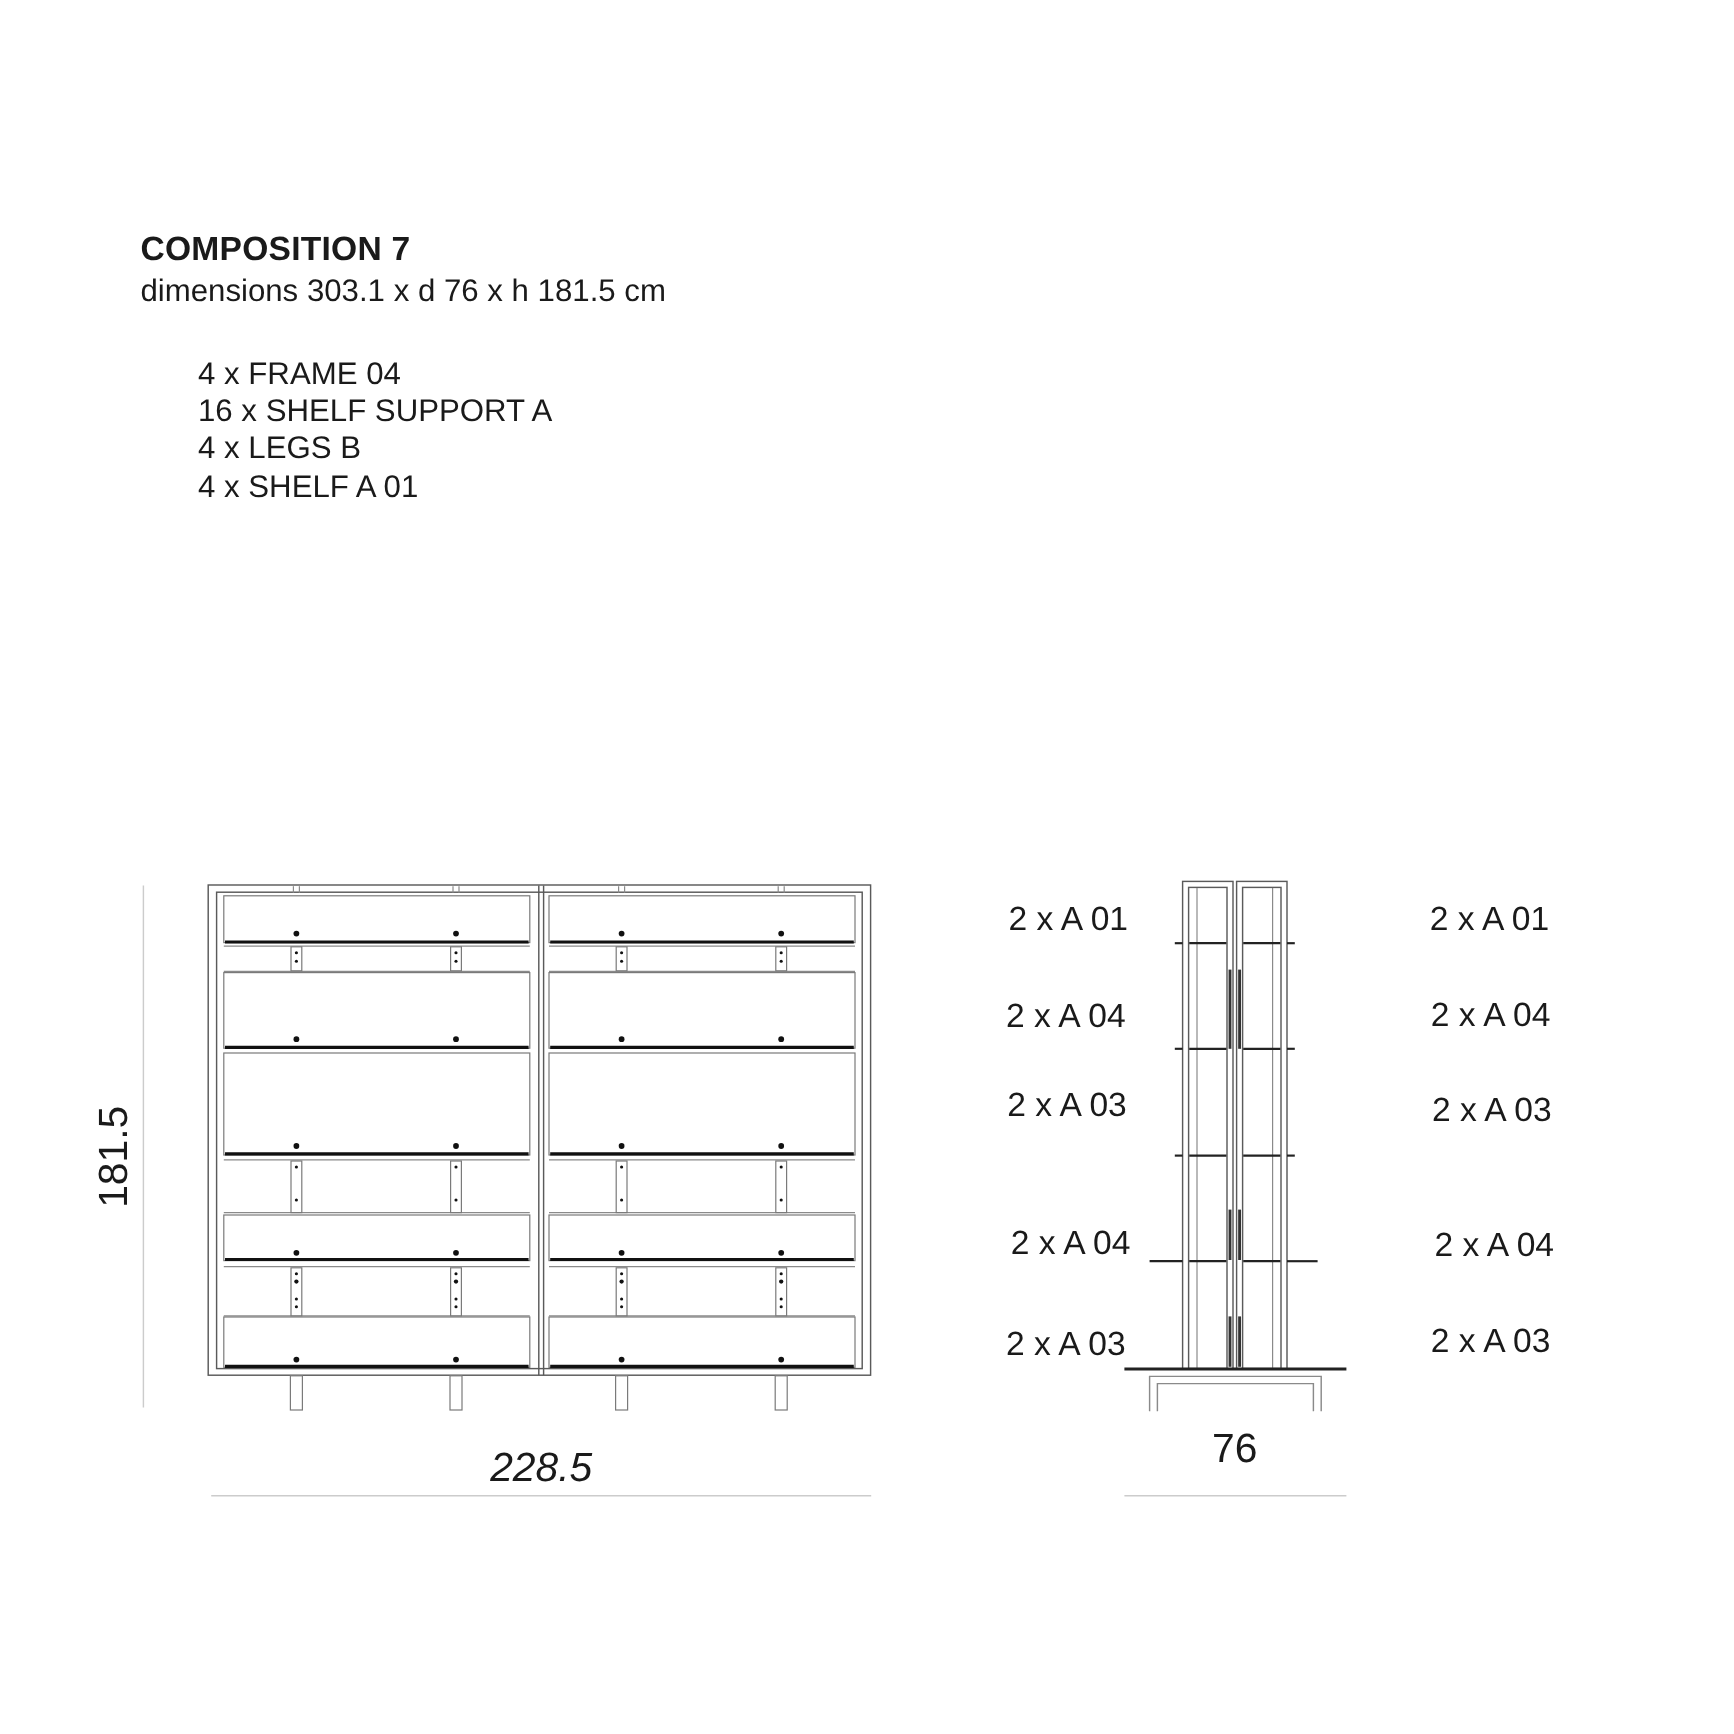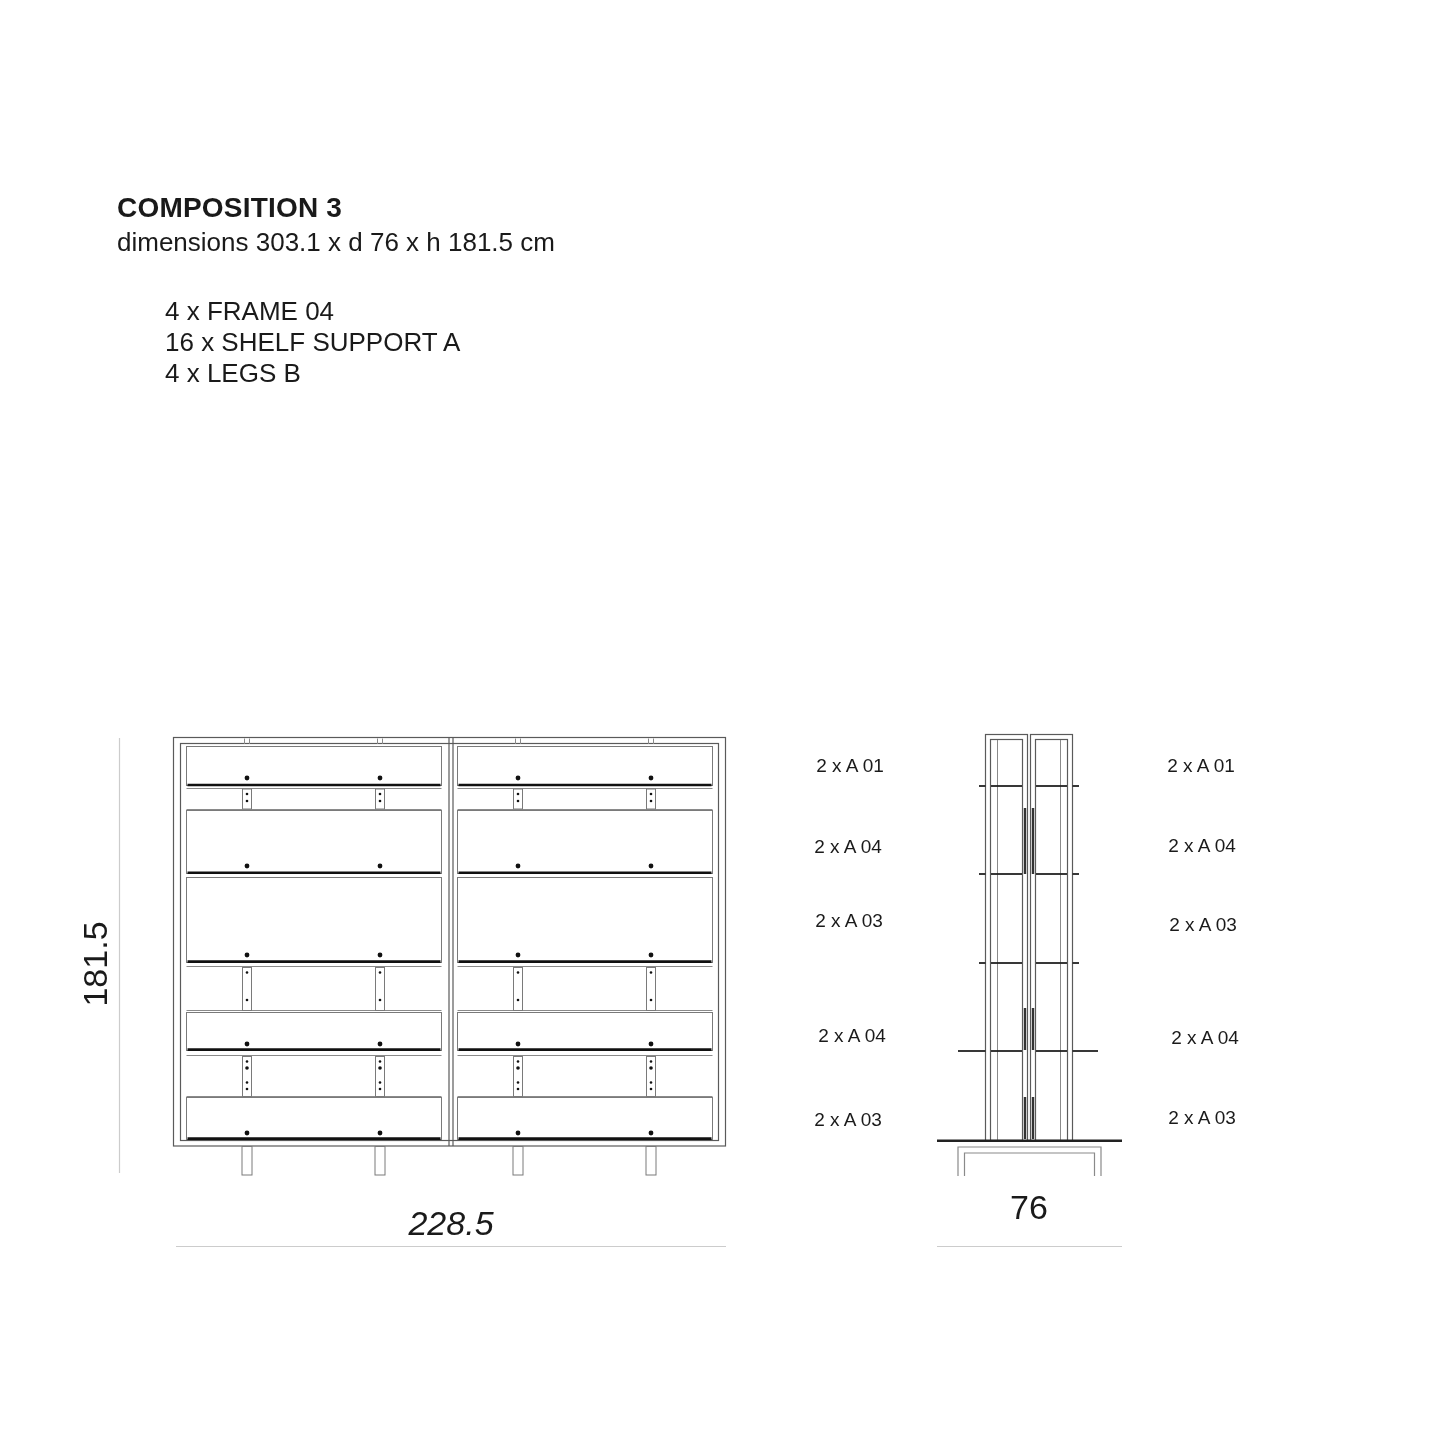--- a/index.html
+++ b/index.html
@@ -20,21 +20,21 @@
   .subtitle {
     left:117px; top:227px;
     font-size:26px; white-space:nowrap;
   }
   .parts {
     left:117px; top:296px;
     font-size:26px; line-height:31.2px; white-space:nowrap;margin-left:48px;
   }
   .shelf-label {
     width:180px; height:30px; line-height:30px;
-    text-align:center; font-size:19px; white-space:nowrap;
+    text-align:right; font-size:28px; white-space:nowrap;
   }
   .dim-label {
     font-size:34px; text-align:center; white-space:nowrap;
   }
   .dim-h { width:220px; height:40px; line-height:40px; }
   .dim-v {
     width:140px; height:40px; line-height:40px;
     transform:rotate(-90deg);
     transform-origin:center center;
   }
@@ -176,27 +176,28 @@
         <path d="M958,1176 L958,1147 L1101,1147 L1101,1176" fill="none" stroke="#8a8a8a" stroke-width="1.2"></path>
         <path d="M964.5,1176 L964.5,1153 L1094.5,1153 L1094.5,1176" fill="none" stroke="#8a8a8a" stroke-width="1.2"></path>
       </g>
     </g>
 
     <line class="dim" x1="119.5" y1="738" x2="119.5" y2="1173"></line>
     <line class="dim" x1="176" y1="1246.5" x2="726" y2="1246.5"></line>
     <line class="dim" x1="937" y1="1246.5" x2="1122" y2="1246.5"></line>
   </svg>
 
-  <div class="abs title">COMPOSITION 3</div>
+  <div class="abs title">COMPOSITION 7</div>
   <div class="abs subtitle">dimensions 303.1 x d 76 x h 181.5 cm</div>
 
   <div class="abs parts">
     <div>4 x FRAME 04</div>
     <div>16 x SHELF SUPPORT A</div>
     <div>4 x LEGS B</div>
+    <div>4 x SHELF A 01</div>
   </div>
 
   <div class="abs shelf-label" style="left:760px; top:751px;">2 x A 01</div>
   <div class="abs shelf-label" style="left:758px; top:832px;">2 x A 04</div>
   <div class="abs shelf-label" style="left:759px; top:906px;">2 x A 03</div>
   <div class="abs shelf-label" style="left:762px; top:1021px;">2 x A 04</div>
   <div class="abs shelf-label" style="left:758px; top:1105px;">2 x A 03</div>
 
   <div class="abs shelf-label" style="left:1111px; top:751px;">2 x A 01</div>
   <div class="abs shelf-label" style="left:1112px; top:831px;">2 x A 04</div>

